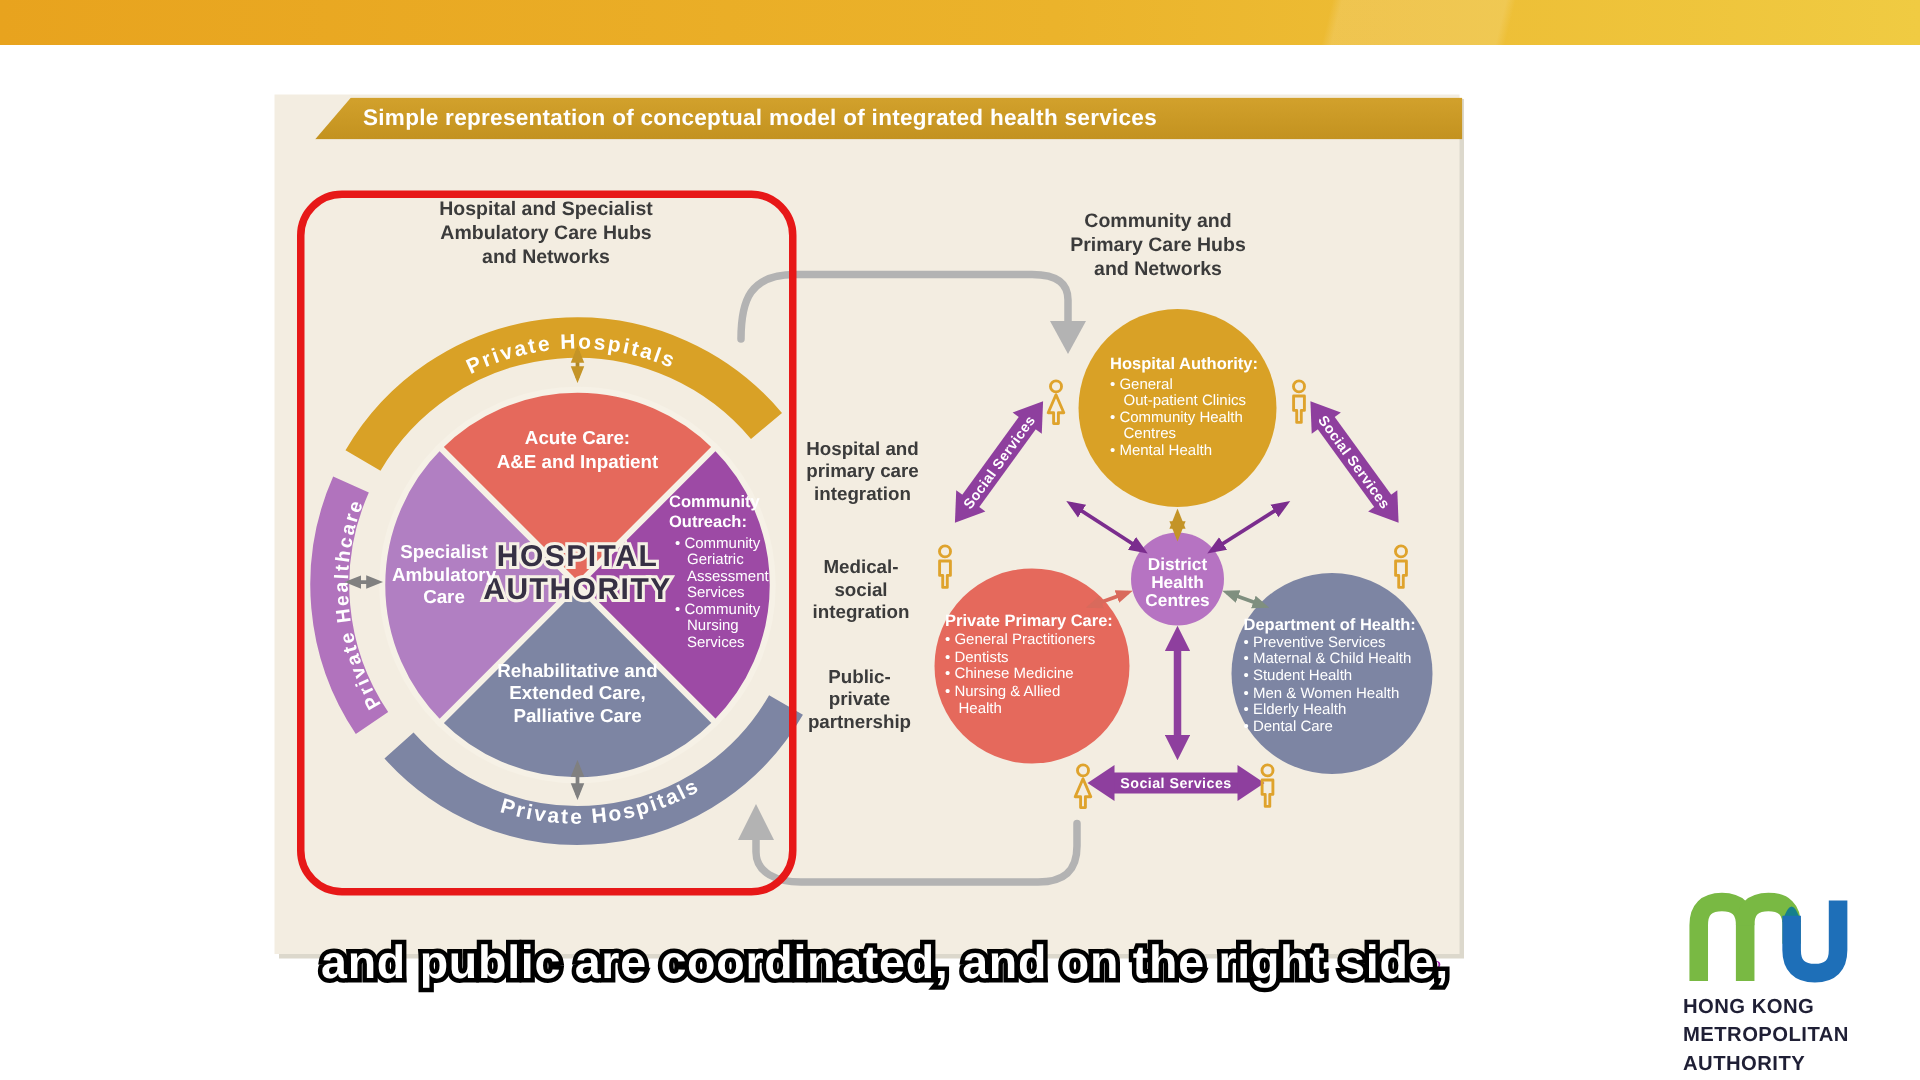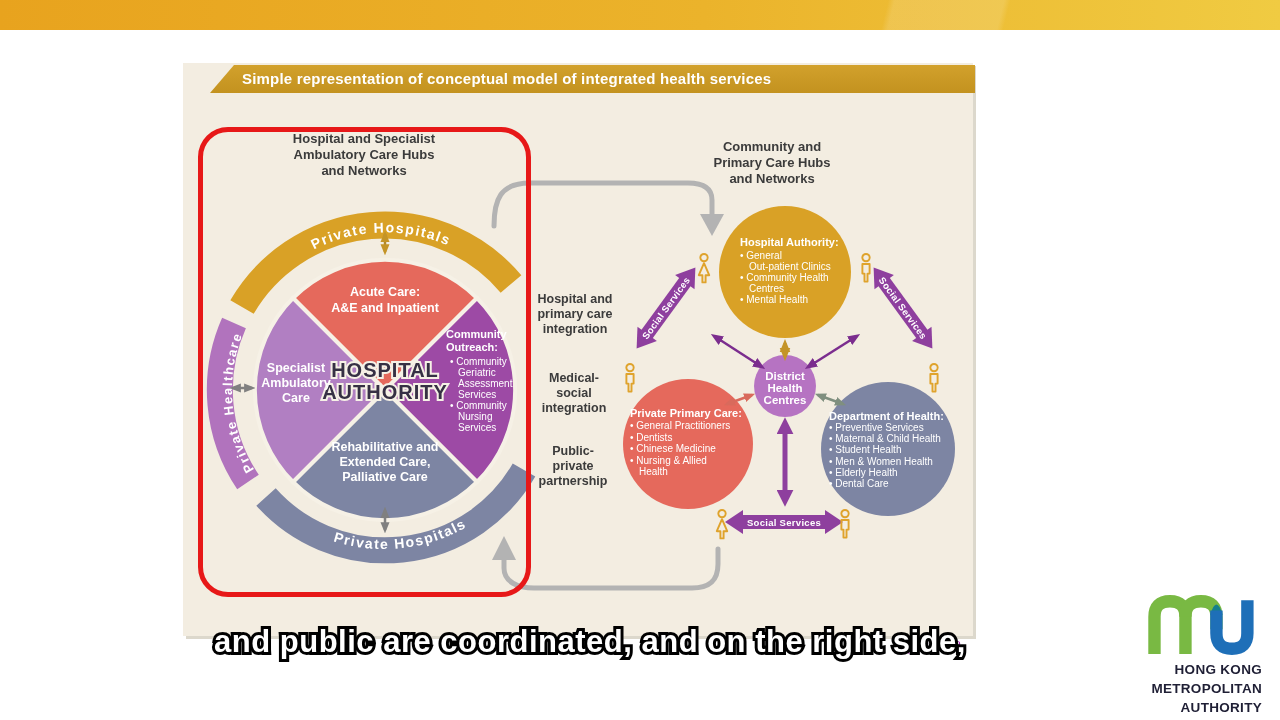--- a/index.html
+++ b/index.html
@@ -28,21 +28,21 @@
   .w-bold-12{font-size:12.5px;font-weight:bold;fill:#ffffff;}
   .w-bold-11{font-size:11px;font-weight:bold;fill:#ffffff;}
   .w-10{font-size:10px;fill:#ffffff;}
   .ss-txt{font-size:9.5px;font-weight:bold;fill:#ffffff;letter-spacing:0.3px;}
   .dhc-txt{font-size:11.5px;font-weight:bold;fill:#ffffff;}
   .citation{position:absolute;left:900px;top:639px;z-index:5;font-family:"Liberation Serif",serif;
     font-size:14px;color:#a21caf;}
   .caption{position:absolute;left:0;top:624px;width:1180px;text-align:center;z-index:6;
     font-size:31px;font-weight:bold;color:#ffffff;letter-spacing:0.5px;
     -webkit-text-stroke:6px #000000;paint-order:stroke;}
-  .logo{position:absolute;left:1122px;top:592px;width:140px;text-align:right;z-index:5;}
+  .logo{position:absolute;left:1122px;top:592px;width:140px;text-align:left;z-index:5;}
   .logo-text div{font-size:13.5px;font-weight:bold;color:#1F1F35;line-height:1.42;letter-spacing:0.3px;}
 </style>
 </head>
 <body>
 
 <div class="topbar"></div>
 <div class="panel"></div>
 <div class="title-banner">
   <span>Simple representation of conceptual model of integrated health services</span>
 </div>

